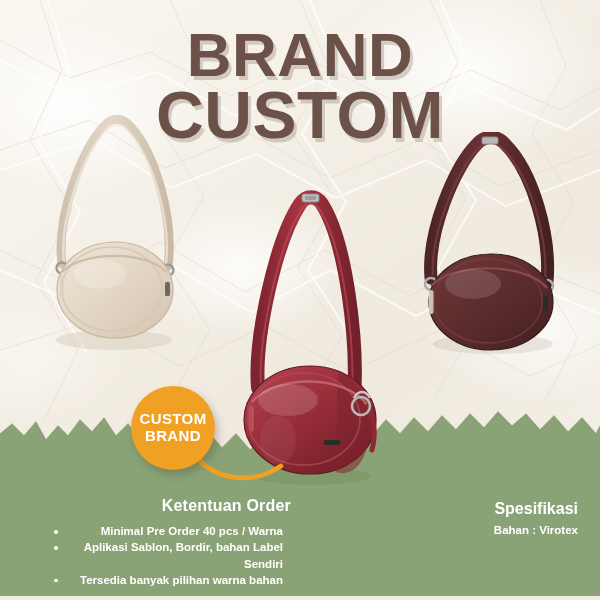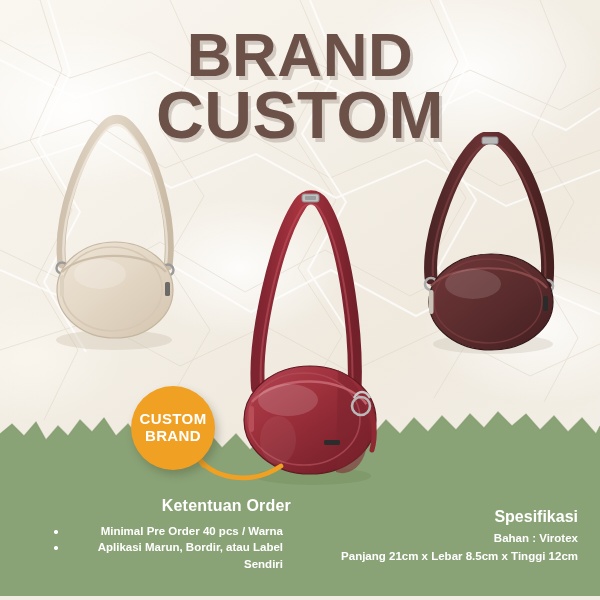--- a/index.html
+++ b/index.html
@@ -47,21 +47,21 @@
   .ket ul{margin:8px;padding-left:20px;list-style:none;}
   .ket li{
     position:relative;font-size:11.5px;font-weight:bold;line-height:1.42;
     padding-left:2px;max-width:215px;
   }
   .ket li::before{
     content:"";position:absolute;left:-12px;top:7px;width:3.5px;height:3.5px;
     border-radius:50%;background:#fff;
   }
   .spec{position:absolute;right:22px;top:500px;color:#ffffff;text-align:right;}
-  .spec h3{margin:8px 0 4px 0;font-size:16px;font-weight:bold;}
+  .spec h3{margin:0 0 4px 0;font-size:16px;font-weight:bold;}
   .spec p{margin:0;font-size:11.5px;font-weight:bold;line-height:1.55;}
 </style>
 </head>
 <body>
 
 <div id="poster">
 
   <svg class="crinkle" viewBox="0 0 600 600" preserveAspectRatio="none">
     <g stroke="#ded5c7" stroke-width="1" fill="none" opacity="0.55">
       <path d="M0,40 L70,78 L150,52 L230,96 L310,60 L400,104 L470,70 L560,110 L600,88"></path>
@@ -233,23 +233,23 @@
 
   <div class="badge">
     <span>CUSTOM</span>
     <span>BRAND</span>
   </div>
 
   <div class="ket">
     <h3>Ketentuan Order</h3>
     <ul>
       <li>Minimal Pre Order 40 pcs / Warna</li>
-      <li>Aplikasi Marun, Bordir, atau Label Sendiri</li>
+      <li>Aplikasi Sablon, Bordir, bahan Label Sendiri</li>
+      <li>Tersedia banyak pilihan warna bahan</li>
     </ul>
   </div>
 
   <div class="spec">
     <h3>Spesifikasi</h3>
     <p>Bahan : Virotex</p>
-    <p>Panjang 21cm x Lebar 8.5cm x Tinggi 12cm</p>
   </div>
 
 </div>
 
 </body></html>

